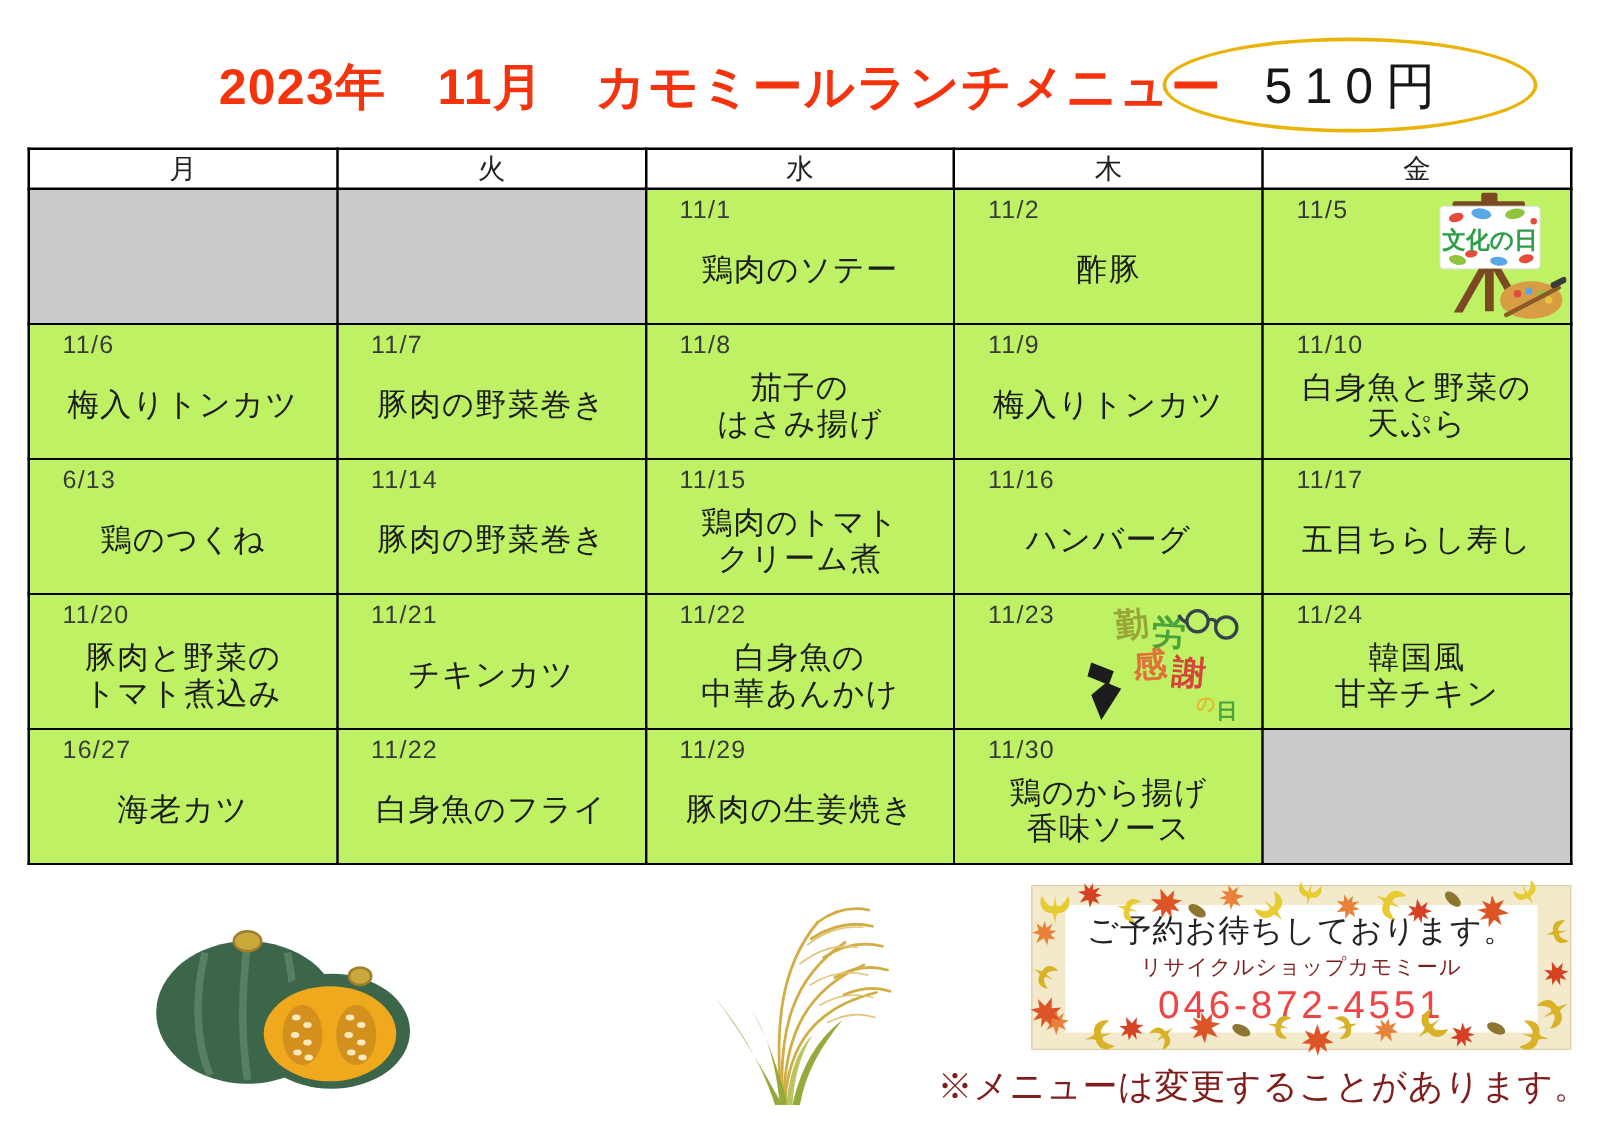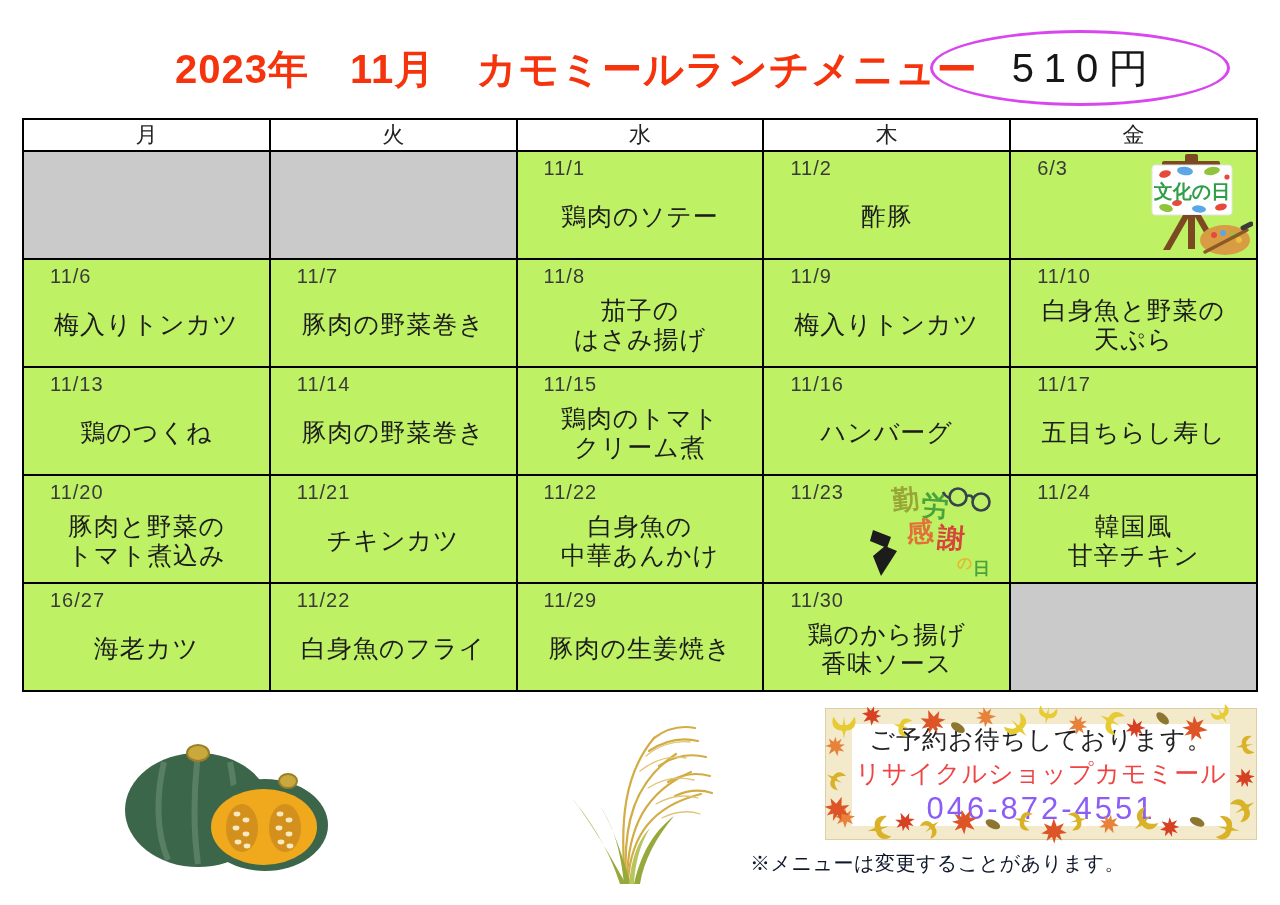--- a/index.html
+++ b/index.html
@@ -9,21 +9,21 @@
     font-family:"Liberation Sans", sans-serif; overflow:hidden;
   }
   .title {
     position:absolute; left:175px; top:42px;
     font-size:40px; font-weight:800; color:#f5330d; letter-spacing:1px;
     white-space:nowrap;
     text-align:right;
   }
   .price-oval {
     position:absolute; left:930px; top:30px; width:300px; height:76px;
-    border:3px solid #d946ef; border-radius:50%;
+    border:3px solid #eab308; border-radius:50%;
     display:flex; align-items:center; justify-content:center;
   }
   .price-text { font-size:40px; color:#161616; letter-spacing:10px; padding-left:10px; }
   table.calendar {
     position:absolute; left:22px; top:118px; width:1236px;
     border-collapse:collapse; table-layout:fixed;
   }
   table.calendar th, table.calendar td { border:2px solid #000; }
   table.calendar th {
     height:27px; font-size:22px; font-weight:500; color:#222;
@@ -51,25 +51,25 @@
   .notice {
     position:absolute; left:825px; top:708px; width:432px; height:132px;
     background:#f3e9cb; border:1px solid #ddcfa4;
   }
   .notice-inner {
     position:absolute; left:26px; right:26px; top:15px; bottom:13px;
     background:#ffffff; display:flex; flex-direction:column;
     align-items:center; justify-content:center; gap:1px; z-index:1;
   }
   .notice-line1 { font-size:25px; color:#222; letter-spacing:1px; white-space:nowrap; }
-  .notice-line2 { font-size:25px; color:#ef4444; letter-spacing:1px; white-space:nowrap; }
-  .notice-phone { font-size:31px; color:#8b5cf6; letter-spacing:3px; white-space:nowrap; }
+  .notice-line2 { font-size:17px; color:#7f1d1d; letter-spacing:1px; white-space:nowrap; }
+  .notice-phone { font-size:31px; color:#ef4444; letter-spacing:3px; white-space:nowrap; }
   .leaf { position:absolute; z-index:2; pointer-events:none; }
   .footnote {
-    position:absolute; left:750px; top:850px; font-size:20px; color:#0f172a;
+    position:absolute; left:750px; top:850px; font-size:28px; color:#7f1d1d;
     letter-spacing:0.5px; white-space:nowrap;
   }
 </style>
 </head>
 <body>
 
 <div class="page">
 
   <div class="title">2023年　11月　カモミールランチメニュー</div>
 
@@ -97,21 +97,21 @@
               <div>鶏肉のソテー</div>
             </div>
           </td>
           <td>
             <div class="date">11/2</div>
             <div class="menu">
               <div>酢豚</div>
             </div>
           </td>
           <td>
-            <div class="date">6/3</div>
+            <div class="date">11/5</div>
             <span class="holiday-icon bunka">
   <svg width="120" height="104" viewBox="0 0 120 104">
     <rect x="52" y="0" width="13" height="11" rx="2" fill="#7c4a22"></rect>
     <rect x="29" y="7" width="58" height="7" rx="2" fill="#7c4a22"></rect>
     <rect x="19" y="11" width="80" height="50" rx="3" fill="#ffffff" stroke="#e2e2e2"></rect>
     <ellipse cx="32" cy="20" rx="6" ry="3.6" fill="#e44b3c" transform="rotate(-15 32 20)"></ellipse>
     <ellipse cx="52" cy="17" rx="8" ry="4.2" fill="#5aa7e8" transform="rotate(8 52 17)"></ellipse>
     <ellipse cx="79" cy="17" rx="8" ry="4" fill="#8fc43c" transform="rotate(-10 79 17)"></ellipse>
     <circle cx="94" cy="23" r="2.6" fill="#e44b3c"></circle>
     <ellipse cx="33" cy="54" rx="7" ry="3.8" fill="#8fc43c" transform="rotate(12 33 54)"></ellipse>
@@ -159,21 +159,21 @@
           </td>
           <td>
             <div class="date">11/10</div>
             <div class="menu">
               <div>白身魚と野菜の<br>天ぷら</div>
             </div>
           </td>
         </tr>
         <tr>
           <td>
-            <div class="date">11/13</div>
+            <div class="date">6/13</div>
             <div class="menu">
               <div>鶏のつくね</div>
             </div>
           </td>
           <td>
             <div class="date">11/14</div>
             <div class="menu">
               <div>豚肉の野菜巻き</div>
             </div>
           </td>

